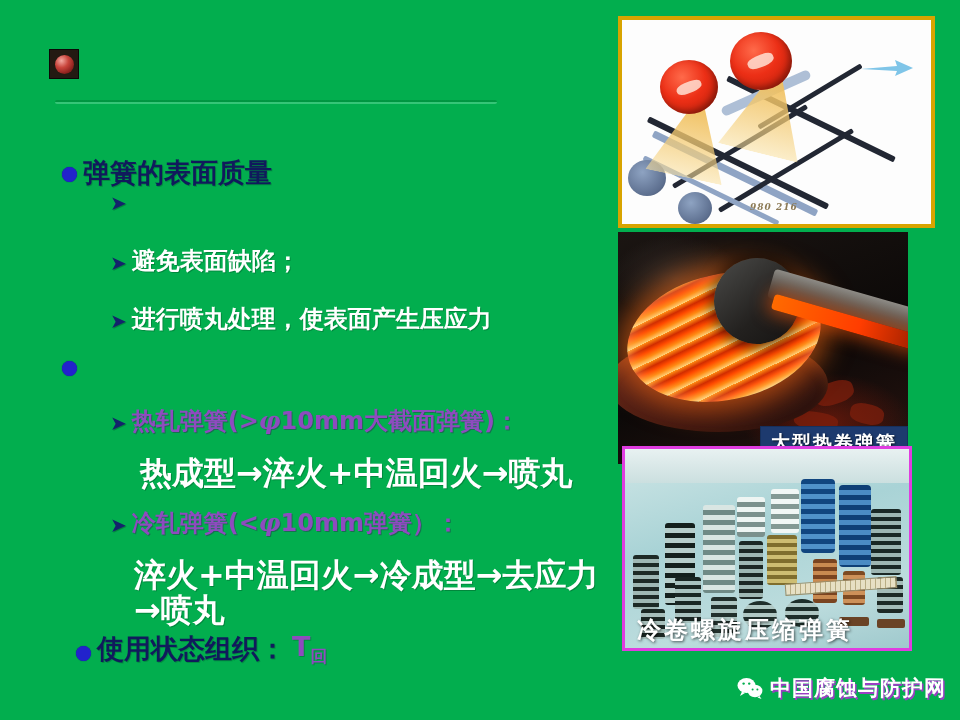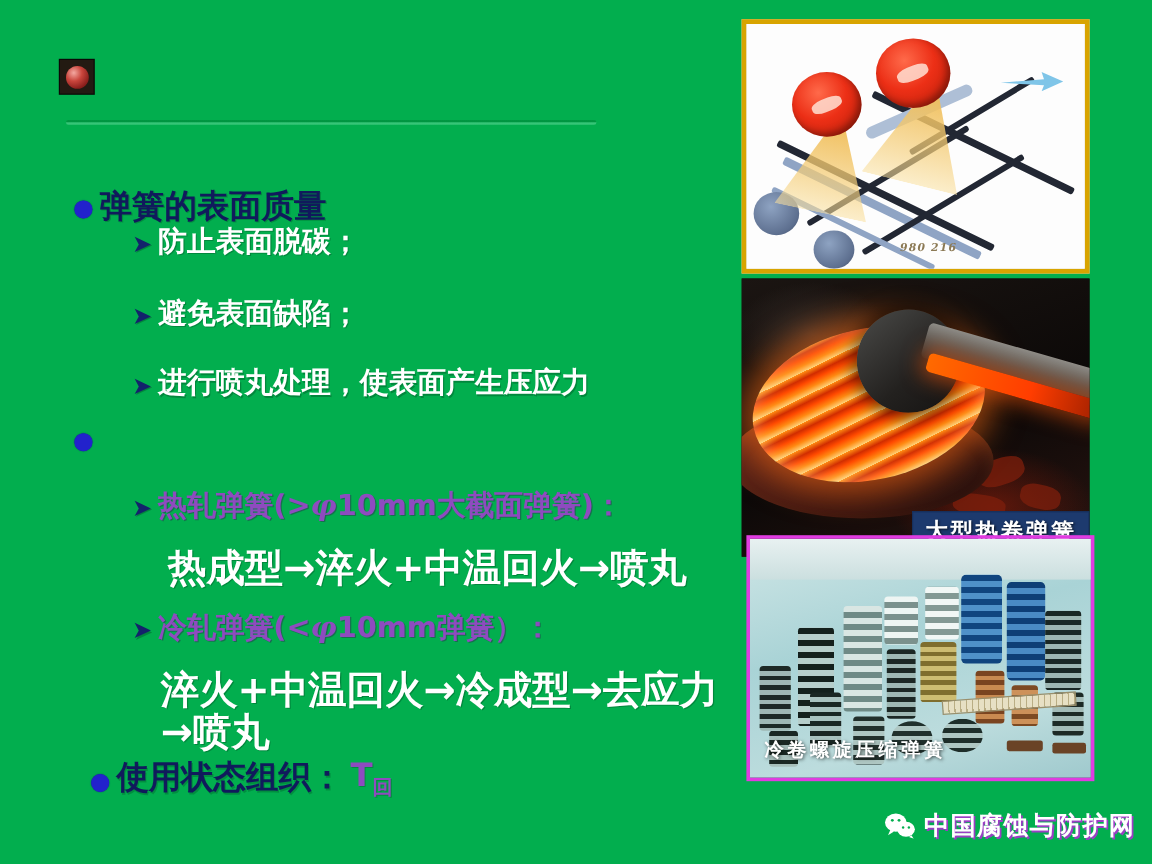--- a/index.html
+++ b/index.html
@@ -66,22 +66,22 @@
   .row-g{position:absolute;left:140px;top:330px;}
   .row-h{position:absolute;left:110px;top:384px;}
   .row-i{position:absolute;left:134px;top:432px;}
   .row-j{position:absolute;left:76px;top:506px;align-items:center;}
 
   .tsub{color:#8e4bbf;font-weight:bold;
         font-family:"DejaVu Sans","Liberation Sans",sans-serif;}
   .tsub sub{font-size:.62em;}
 
   
-  .pic1{position:absolute;left:618px;top:16px;width:290px;height:212px;
-        border:4px solid #d8a400;background:#e5e5e5;box-sizing:border-box;overflow:hidden;}
+  .pic1{position:absolute;left:618px;top:16px;width:317px;height:212px;
+        border:4px solid #d8a400;background:#737373;box-sizing:border-box;overflow:hidden;}
   .pic1 .canvas{position:absolute;inset:0;background:#fdfdfd;}
   .wheel{position:absolute;border-radius:50%;
      background:radial-gradient(circle at 38% 32%,#ff6a4a 0%,#ec2f16 45%,#b51d09 100%);
      box-shadow:inset -3px -3px 6px rgba(0,0,0,.35);}
   .wheel::before{content:"";position:absolute;inset:-6px;border-radius:50%;
      background:repeating-conic-gradient(#e83217 0deg 14deg, transparent 14deg 28deg);
      z-index:-1;}
   .wheel::after{content:"";position:absolute;left:28%;top:40%;width:44%;height:20%;
      background:#ffe0d4;border-radius:40%;transform:rotate(-22deg);opacity:.85;}
   .w1{left:38px;top:40px;width:58px;height:54px;}
@@ -132,21 +132,21 @@
      letter-spacing:2px;font-family:"DejaVu Sans","Liberation Sans",sans-serif;
      border:1px solid #16305c;text-shadow:1px 1px 2px rgba(0,0,0,.7);}
 
   
   .pic3{position:absolute;left:622px;top:446px;width:290px;height:205px;
         border:3px solid #e03ce0;box-sizing:border-box;overflow:hidden;
         background:linear-gradient(165deg,#cfe6e6 0%,#a9d3d6 40%,#bcdcdd 75%,#9fc9cd 100%);}
   .p3top{position:absolute;left:0;top:0;width:100%;height:34px;
         background:linear-gradient(180deg,#e8f1f1,#cbdfdf);}
   .spr{position:absolute;border-radius:3px;}
-  .cap3{position:absolute;left:12px;bottom:12px;color:#ffffff;font-size:16px;
+  .cap3{position:absolute;left:12px;bottom:2px;color:#ffffff;font-size:24px;
      font-weight:bold;letter-spacing:3px;
      font-family:Liberation Mono, monospace;
      text-shadow:1px 1px 3px rgba(0,0,0,.65);}
   .ruler{position:absolute;right:12px;bottom:56px;width:110px;height:10px;
      background:repeating-linear-gradient(90deg,#e7e0c4 0 4px,#b9ad84 4px 5px);
      transform:rotate(-4deg);border:1px solid #9a8f6b;}
 
   
   .watermark{position:absolute;right:14px;bottom:18px;display:flex;align-items:center;gap:7px;}
   .wechat{width:26px;height:22px;position:relative;}
@@ -168,21 +168,20 @@
 
   <div class="content">
 
     <div class="l1 row-a">
       <span class="dot"></span>
       <span>弹簧的表面质量</span>
     </div>
 
     <div class="l2 row-b">
       <span class="arw">➤</span>
-      <span>防止表面脱碳；</span>
     </div>
 
     <div class="l2 row-c">
       <span class="arw">➤</span>
       <span>避免表面缺陷；</span>
     </div>
 
     <div class="l2 row-d">
       <span class="arw">➤</span>
       <span>进行喷丸处理，使表面产生压应力</span>

